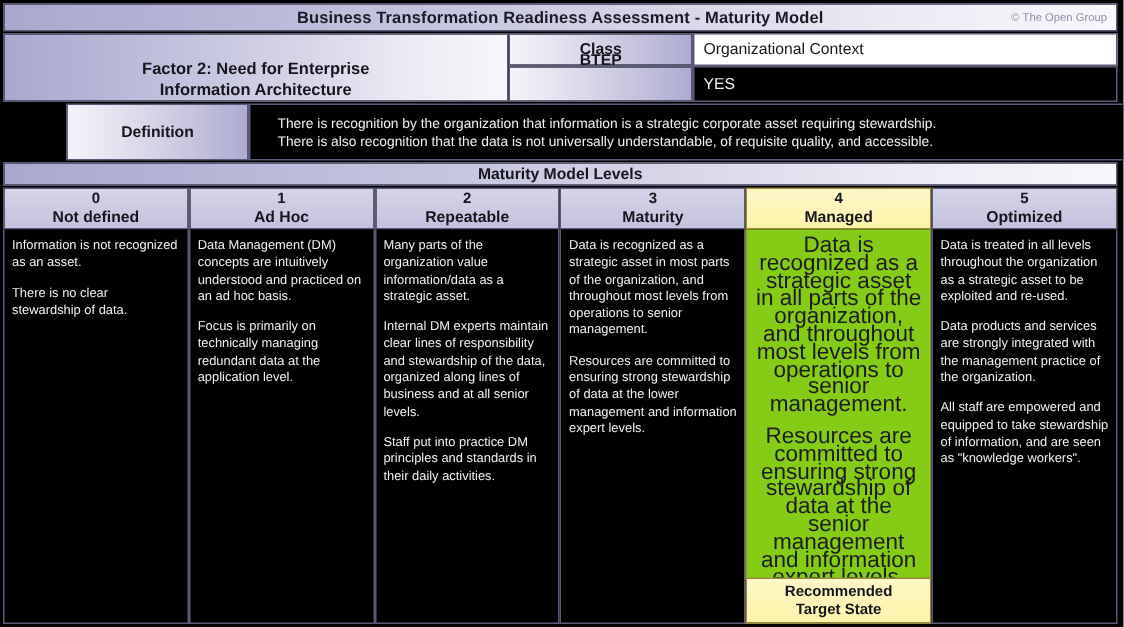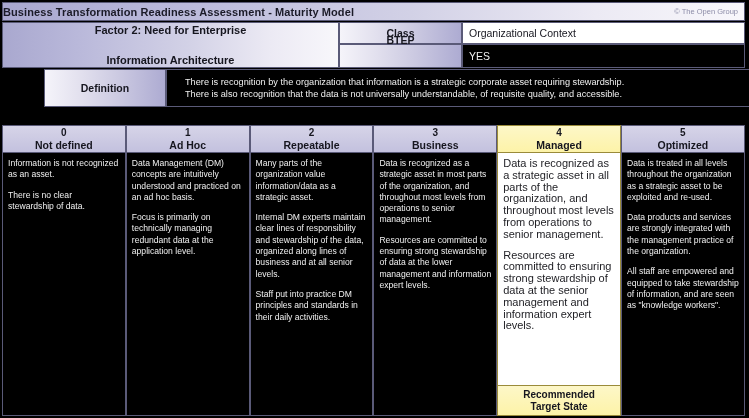--- a/index.html
+++ b/index.html
@@ -39,21 +39,21 @@
   .title-bar {
     position: absolute;
     left: 2px;
     top: 2px;
     width: 743px;
     height: 19px;
     border: 1px solid #5a5a78;
     box-sizing: border-box;
     display: flex;
     align-items: center;
-    justify-content: flex-start;
+    justify-content: center;
   }
   .title-text {
     font-size: 11px;
     font-weight: bold;
     color: #1b1b28;
     letter-spacing: 0.1px;
   }
   .copyright {
     position: absolute;
     right: 6px;
@@ -74,27 +74,26 @@
     position: absolute;
     left: 0;
     top: 0;
     width: 337px;
     height: 46px;
     border: 1px solid #5a5a78;
     box-sizing: border-box;
     display: flex;
     flex-direction: column;
     align-items: center;
-    justify-content: space-between;
+    justify-content: flex-end;
     text-align: center;
     font-size: 11px;
     font-weight: bold;
     color: #16161f;
     line-height: 14px;
-    gap: 10px;
   }
   .class-label {
     position: absolute;
     left: 337px;
     top: 0;
     width: 123px;
     height: 22px;
     border: 1px solid #5a5a78;
     box-sizing: border-box;
     display: flex;
@@ -261,25 +260,26 @@
     line-height: 11.3px;
     overflow: hidden;
   }
   .col-body p {
     margin: 0 0 9px 0;
   }
   .col.highlight .col-head {
     border-color: #9a8b3a;
   }
   .col.highlight .col-body {
-    background: #ffffff;
+    background: #84cc16;
     color: #1d1d22;
     border-color: #9a8b3a;
-    font-size: 11px;
+    font-size: 15px;
     line-height: 11.8px;
+    text-align: center;
   }
   .target-state {
     height: 30px;
     border: 1px solid #9a8b3a;
     border-top: none;
     box-sizing: border-box;
     display: flex;
     flex-direction: column;
     align-items: center;
     justify-content: center;
@@ -314,20 +314,21 @@
   </div>
 
   <div class="def-row">
     <div class="def-label lav-grad-rev">Definition</div>
     <div class="def-value">
       <span>There is recognition by the organization that information is a strategic corporate asset requiring stewardship.</span>
       <span>There is also recognition that the data is not universally understandable, of requisite quality, and accessible.</span>
     </div>
   </div>
 
+  <div class="levels-bar lav-grad">Maturity Model Levels</div>
 
   <div class="cols" id="levels-container">
       <div class="col">
         <div class="col-head lav-flat">
           <div class="col-num">0</div>
           <div class="col-name">Not defined</div>
         </div>
         <div class="col-body">
           <p>Information is not recognized as an asset.</p>
           <p>There is no clear stewardship of data.</p>
@@ -350,21 +351,21 @@
         </div>
         <div class="col-body">
           <p>Many parts of the organization value information/data as a strategic asset.</p>
           <p>Internal DM experts maintain clear lines of responsibility and stewardship of the data, organized along lines of business and at all senior levels.</p>
           <p>Staff put into practice DM principles and standards in their daily activities.</p>
         </div>
       </div>
       <div class="col">
         <div class="col-head lav-flat">
           <div class="col-num">3</div>
-          <div class="col-name">Business</div>
+          <div class="col-name">Maturity</div>
         </div>
         <div class="col-body">
           <p>Data is recognized as a strategic asset in most parts of the organization, and throughout most levels from operations to senior management.</p>
           <p>Resources are committed to ensuring strong stewardship of data at the lower management and information expert levels.</p>
         </div>
       </div>
       <div class="col highlight">
         <div class="col-head yellow-grad">
           <div class="col-num">4</div>
           <div class="col-name">Managed</div>

